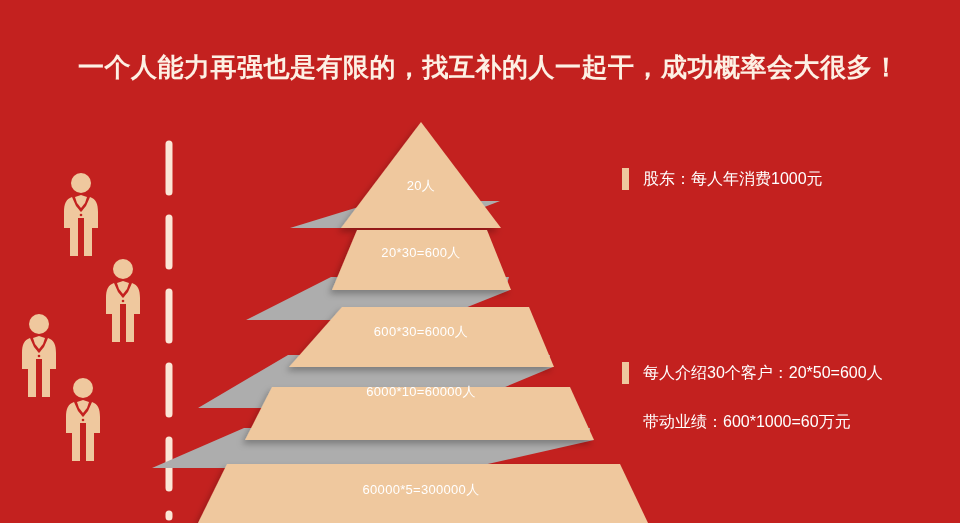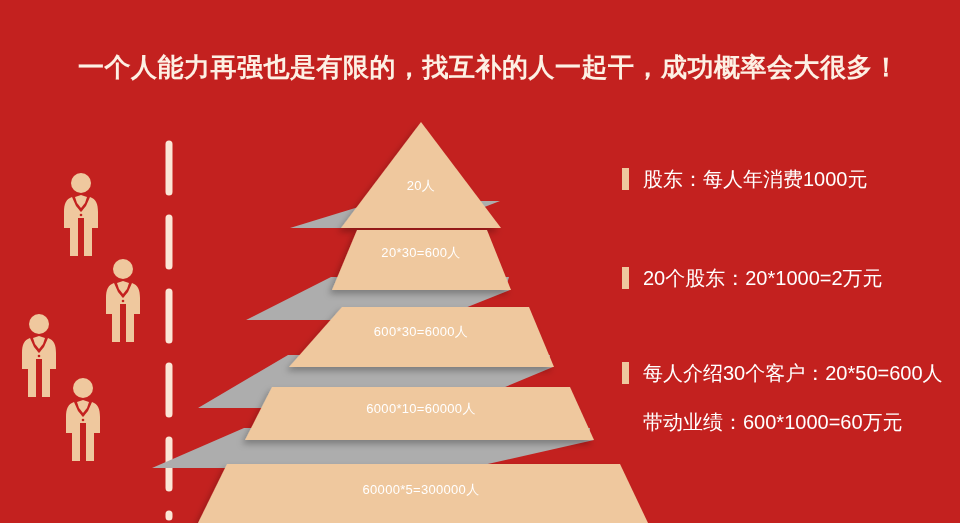--- a/index.html
+++ b/index.html
@@ -78,21 +78,21 @@
     width: 7px;
     height: 22px;
     background: #EFC89E;
     margin-right: 14px;
     flex: 0 0 auto;
     margin-top: 1px;
   }
   .anno-bar.hidden { visibility: hidden; }
   .anno-text {
     color: #FFFFFF;
-    font-size: 20px;
+    font-size: 16px;
     line-height: 24px;
     white-space: nowrap;
   }
 </style>
 </head>
 <body>
 
 <div id="slide">
 
   <div id="title">一个人能力再强也是有限的，找互补的人一起干，成功概率会大很多！</div>
@@ -166,32 +166,28 @@
       <polygon points="357,230 487,230 511,290 332,290" fill="#EFC89E" filter="url(#tierShadow)"></polygon>
       <polygon points="342,307 529,307 554,367 289,367" fill="#EFC89E" filter="url(#tierShadow)"></polygon>
       <polygon points="272,387 570,387 594,440 245,440" fill="#EFC89E" filter="url(#tierShadow)"></polygon>
       <polygon points="227,464 620,464 648,523 198,523" fill="#EFC89E" filter="url(#tierShadow)"></polygon>
     </g>
   </svg>
 
   <div class="tier-label" style="left:421px; top:186px;">20人</div>
   <div class="tier-label" style="left:421px; top:253px;">20*30=600人</div>
   <div class="tier-label" style="left:421px; top:332px;">600*30=6000人</div>
-  <div class="tier-label" style="left:421px; top:409px;">6000*10=60000人</div>
+  <div class="tier-label" style="left:421px; top:392px;">6000*10=60000人</div>
   <div class="tier-label" style="left:421px; top:490px;">60000*5=300000人</div>
 
   <div class="anno" style="left:622px; top:167px;">
     <span class="anno-bar"></span>
     <span class="anno-text">股东：每人年消费1000元</span>
   </div>
 
-  <div class="anno" style="left:622px; top:266px;">
-    <span class="anno-bar"></span>
-    <span class="anno-text">20个股东：20*1000=2万元</span>
-  </div>
 
   <div class="anno" style="left:622px; top:361px;">
     <span class="anno-bar"></span>
     <span class="anno-text">每人介绍30个客户：20*50=600人</span>
   </div>
 
   <div class="anno" style="left:622px; top:410px;">
     <span class="anno-bar hidden"></span>
     <span class="anno-text">带动业绩：600*1000=60万元</span>
   </div>

